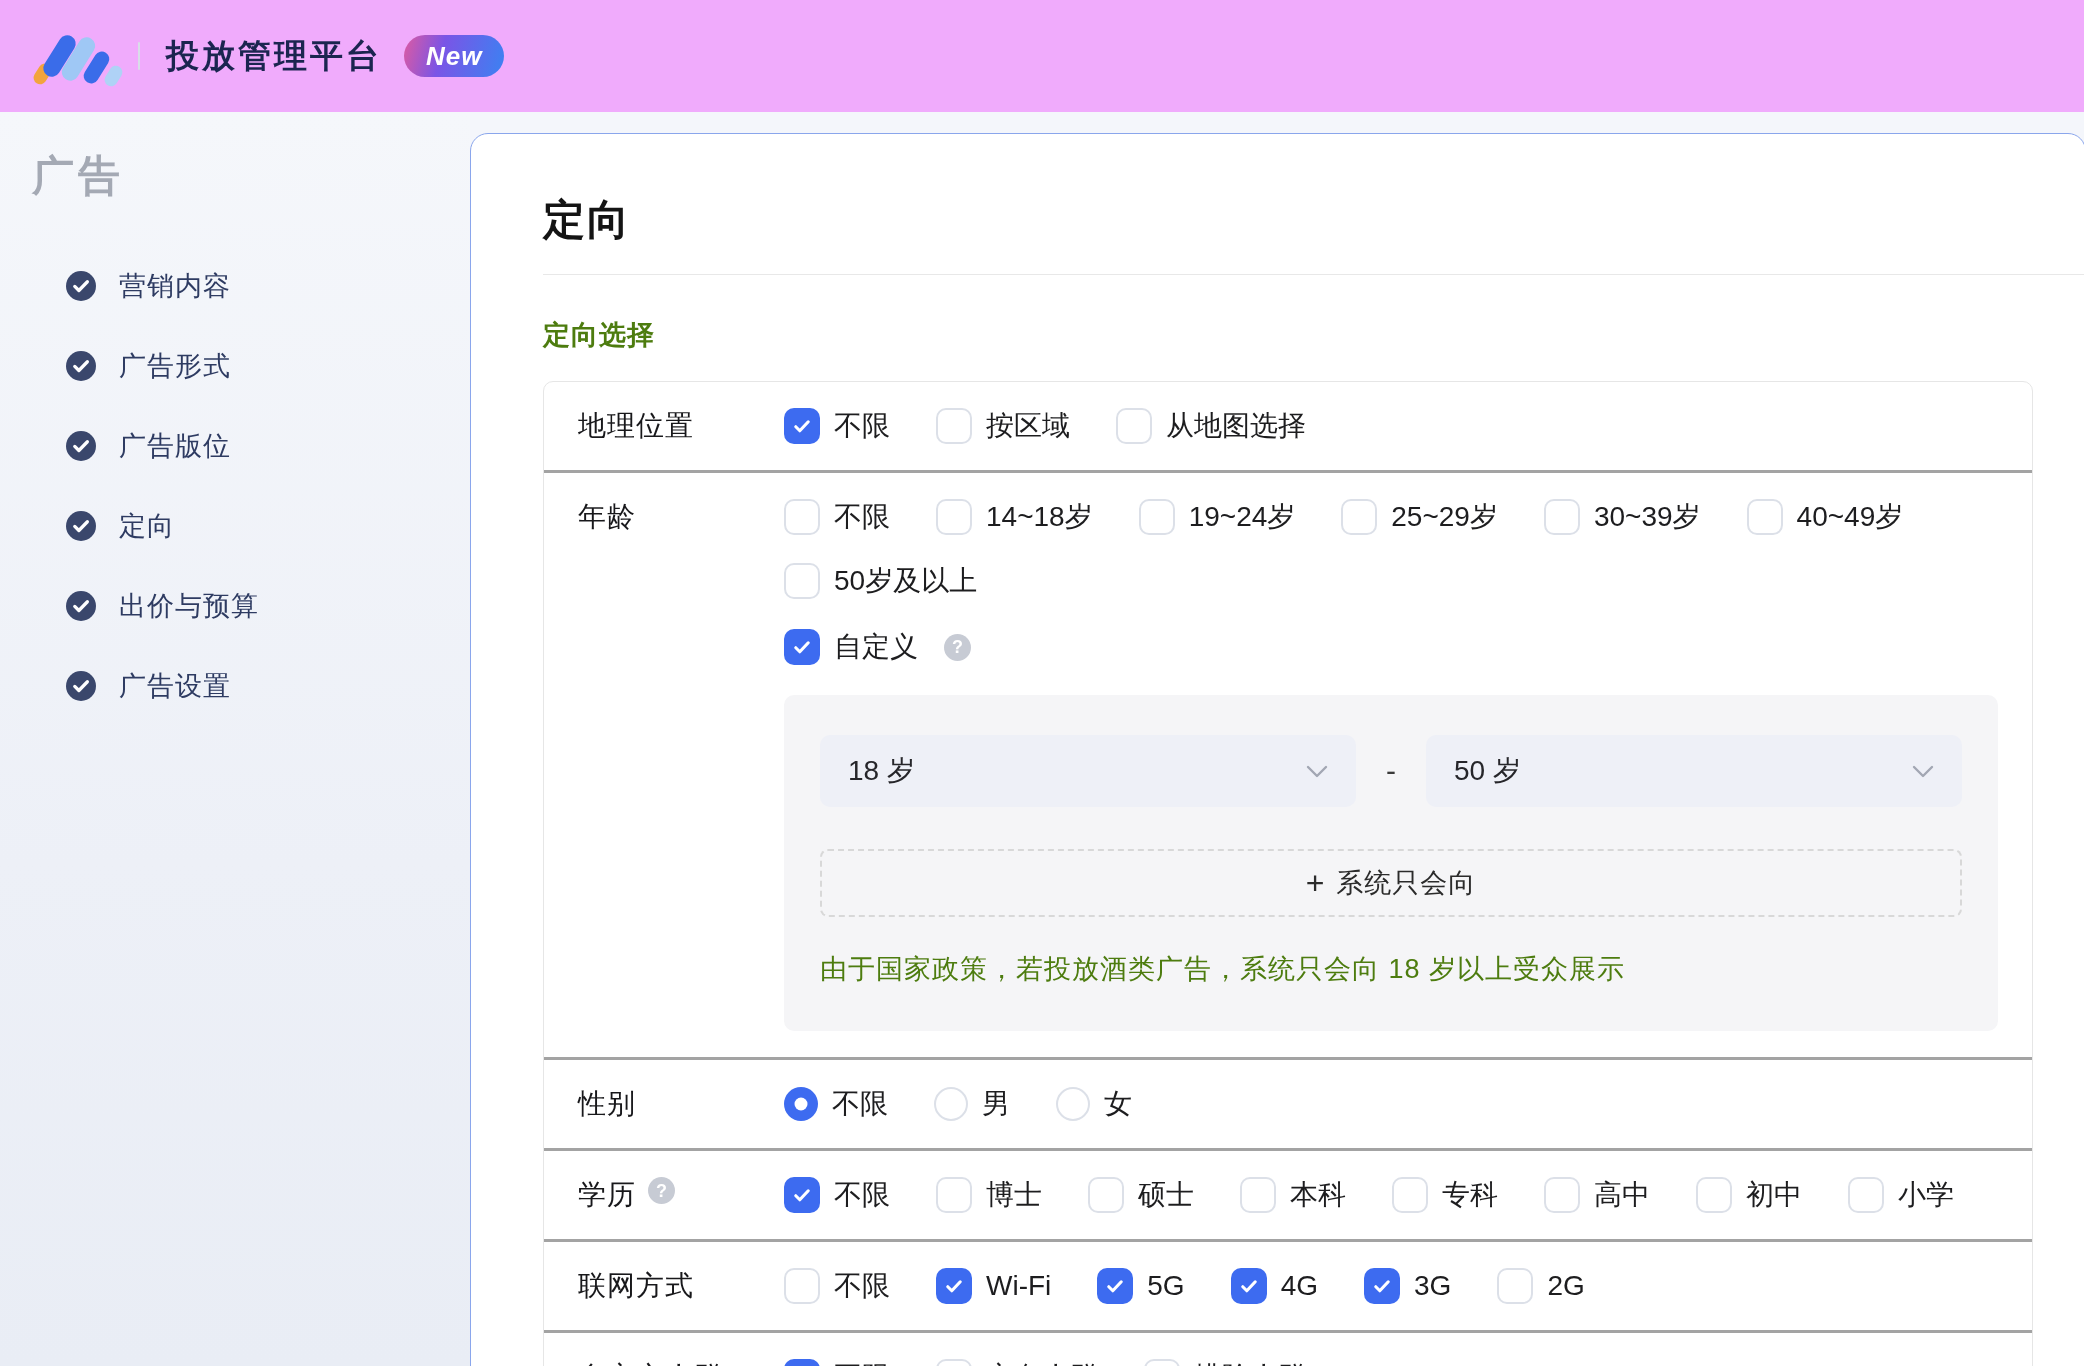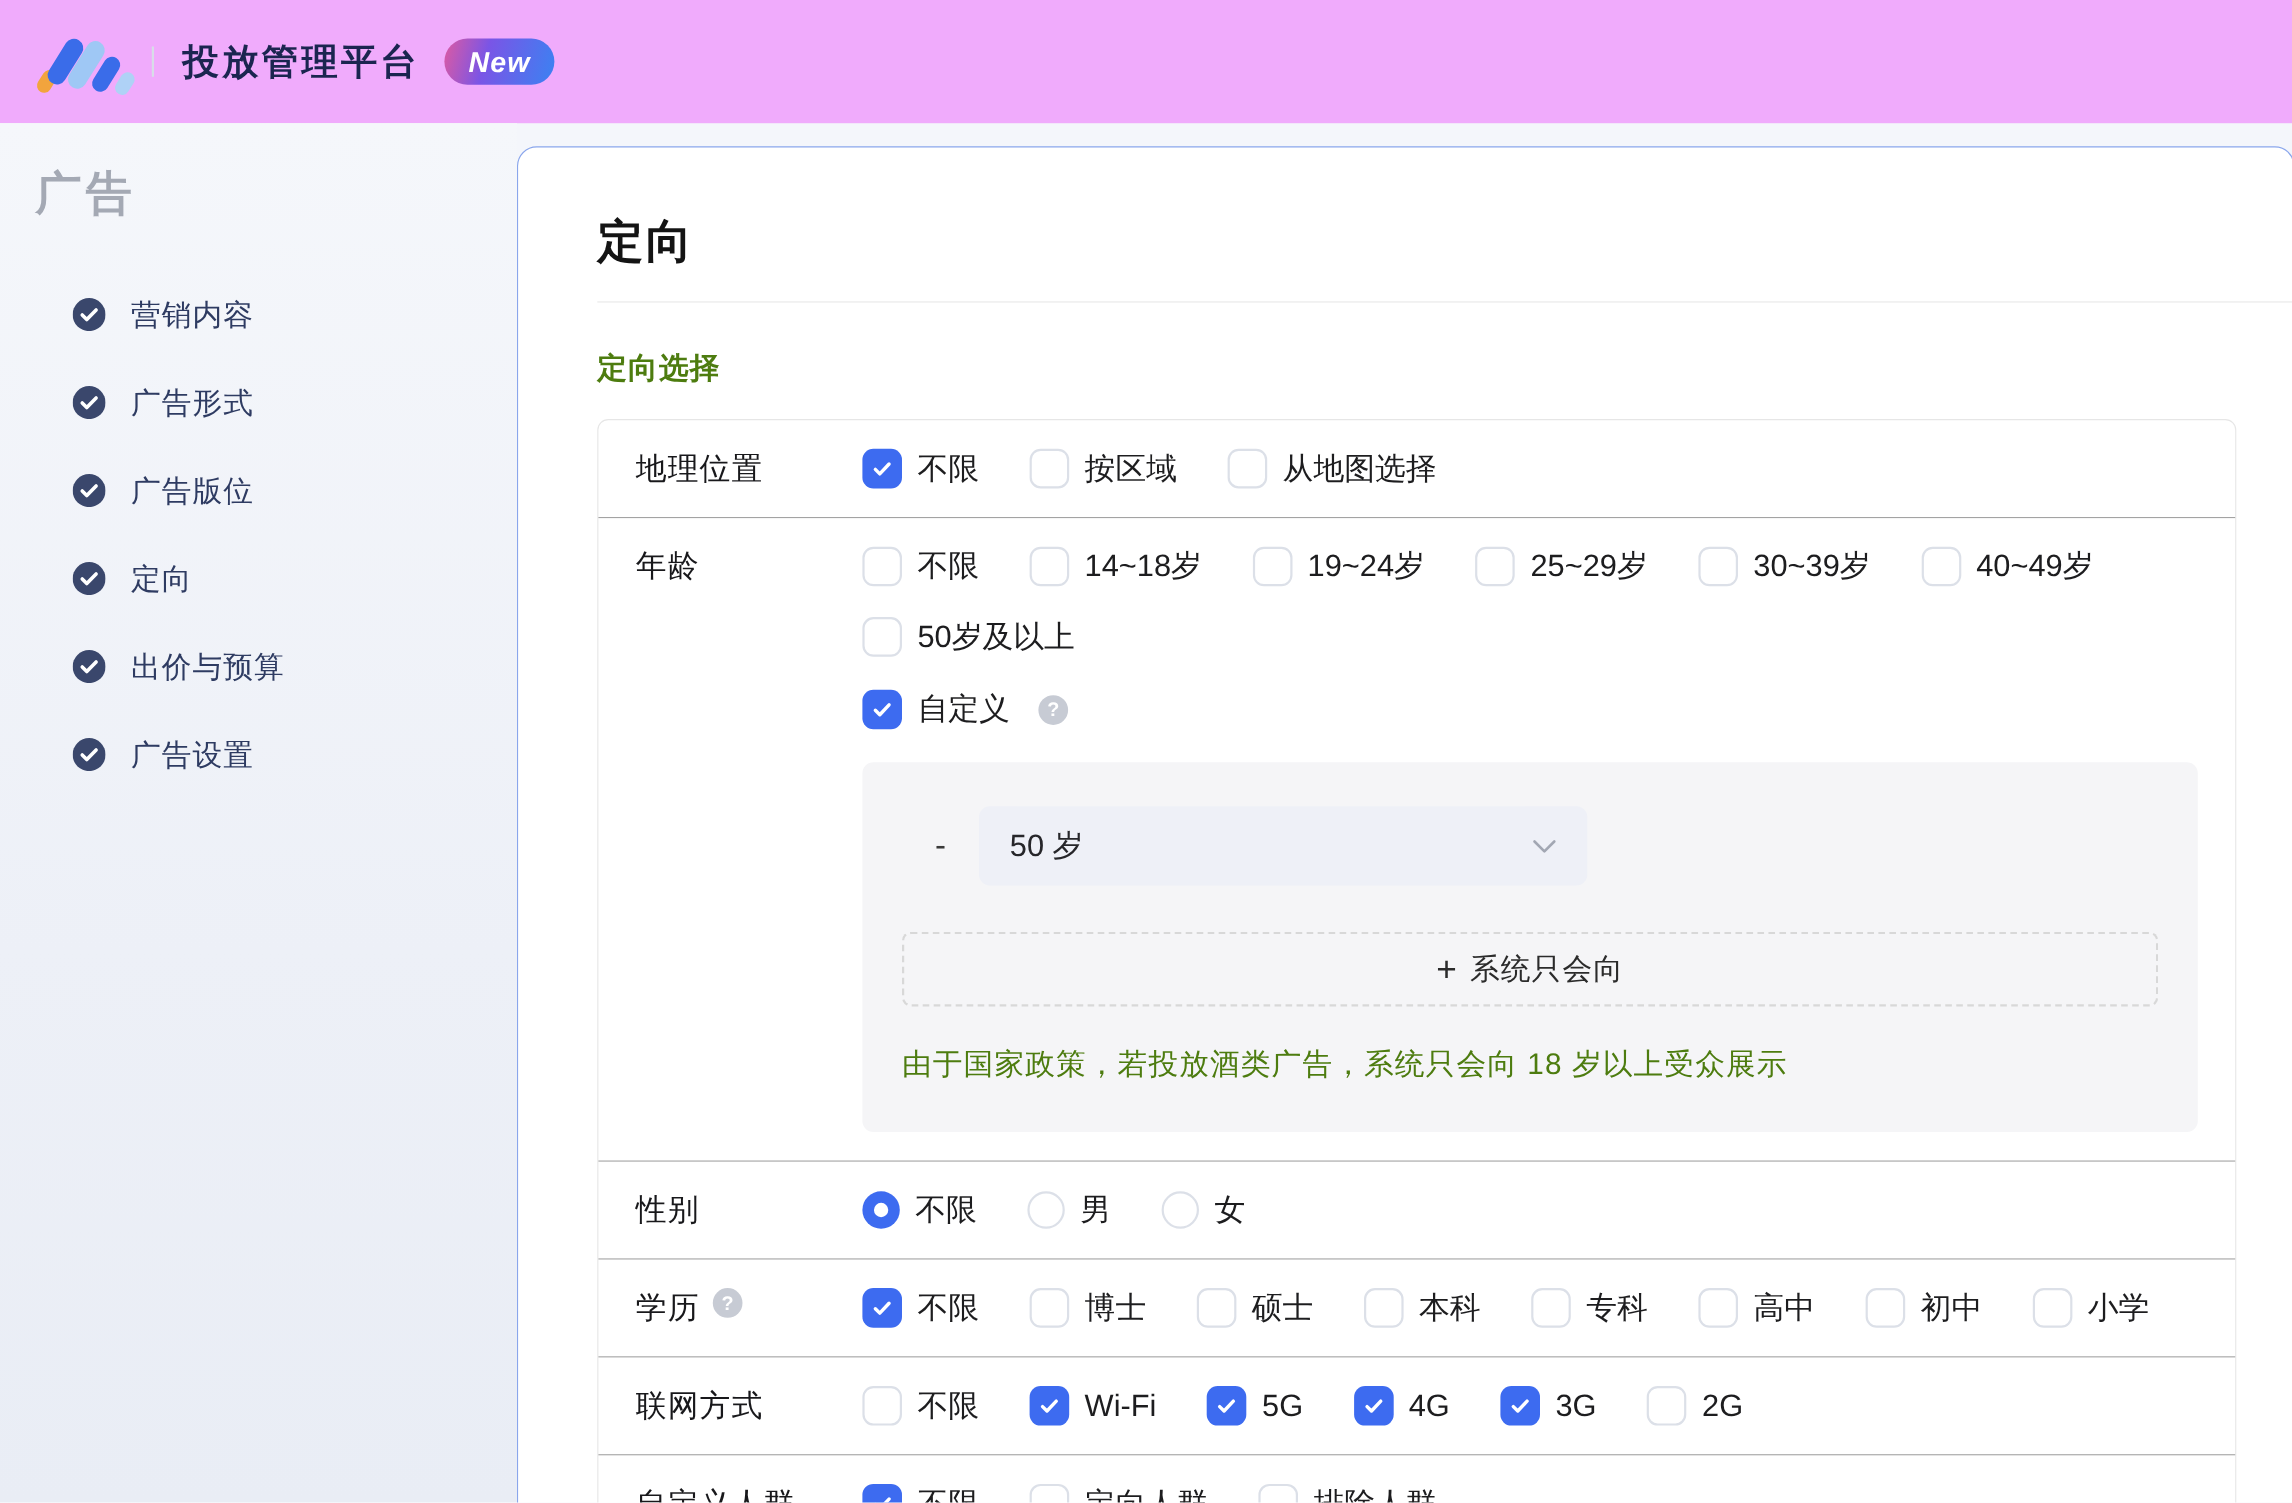--- a/index.html
+++ b/index.html
@@ -44,21 +44,21 @@
     position:absolute; left:0; right:-2px; top:21px; bottom:-40px;
     background:#fff; border:1.5px solid #8AA6EC;
     border-radius:18px 18px 0 0;
     padding:58px 52px 0 72px;
   }
   .card-title { font-size:42px; font-weight:700; color:#141414; letter-spacing:2px; }
   .card-divider { border:none; border-top:1px solid #E8E8E8; margin:26px -52px 0 0; }
   .section-label { margin-top:42px; font-size:27px; font-weight:600; color:#4d7c0f; letter-spacing:1px; }
   
   .form-box { margin-top:28px; border:1px solid #E6E6E6; border-radius:10px; background:#fff; }
-  .form-row { display:flex; align-items:flex-start; padding:26px 34px; border-bottom:1px solid #a3a3a3; }
+  .form-row { display:flex; align-items:flex-start; padding:26px 34px; border-bottom:3px solid #a3a3a3; }
   .form-row:last-child { border-bottom:none; }
   .row-label { width:206px; flex:none; font-size:28px; color:#18181B; line-height:36px; display:flex; align-items:flex-start; }
   .row-label.stack { flex-direction:column; }
   .row-label-text { letter-spacing:1px; }
   .row-content { flex:1; min-width:0; }
   .opt-line { display:flex; flex-wrap:wrap; align-items:center; column-gap:46px; row-gap:28px; }
   .opt-line.later { margin-top:30px; }
   .opt { display:inline-flex; align-items:center; gap:14px; cursor:pointer; }
   .opt-label { font-size:28px; color:#1D1D1F; line-height:36px; }
   .cbx { width:36px; height:36px; border-radius:10px; border:2px solid #DCE0E8; background:#fff; flex:none;
@@ -233,20 +233,28 @@
                     <svg viewBox="0 0 24 24">
                       <path d="M5.2 12.8l4.4 4.4 9.2-9.8" fill="none" stroke="#fff" stroke-width="3.4" stroke-linecap="round" stroke-linejoin="round"></path>
                     </svg>
                   </span>
                   <span class="opt-label">自定义</span>
                   <span class="help">?</span>
                 </label>
               </div>
               <div class="age-panel">
                 <div class="sel-row">
+                  <div class="select">
+                    <span class="sel-text">18 岁</span>
+                    <span class="chev">
+                      <svg width="22" height="13" viewBox="0 0 22 13">
+                        <path d="M2 2l9 9 9-9" fill="none" stroke="#A2A7B3" stroke-width="2.4" stroke-linecap="round" stroke-linejoin="round"></path>
+                      </svg>
+                    </span>
+                  </div>
                   <span class="dash">-</span>
                   <div class="select">
                     <span class="sel-text">50 岁</span>
                     <span class="chev">
                       <svg width="22" height="13" viewBox="0 0 22 13">
                         <path d="M2 2l9 9 9-9" fill="none" stroke="#A2A7B3" stroke-width="2.4" stroke-linecap="round" stroke-linejoin="round"></path>
                       </svg>
                     </span>
                   </div>
                 </div>

